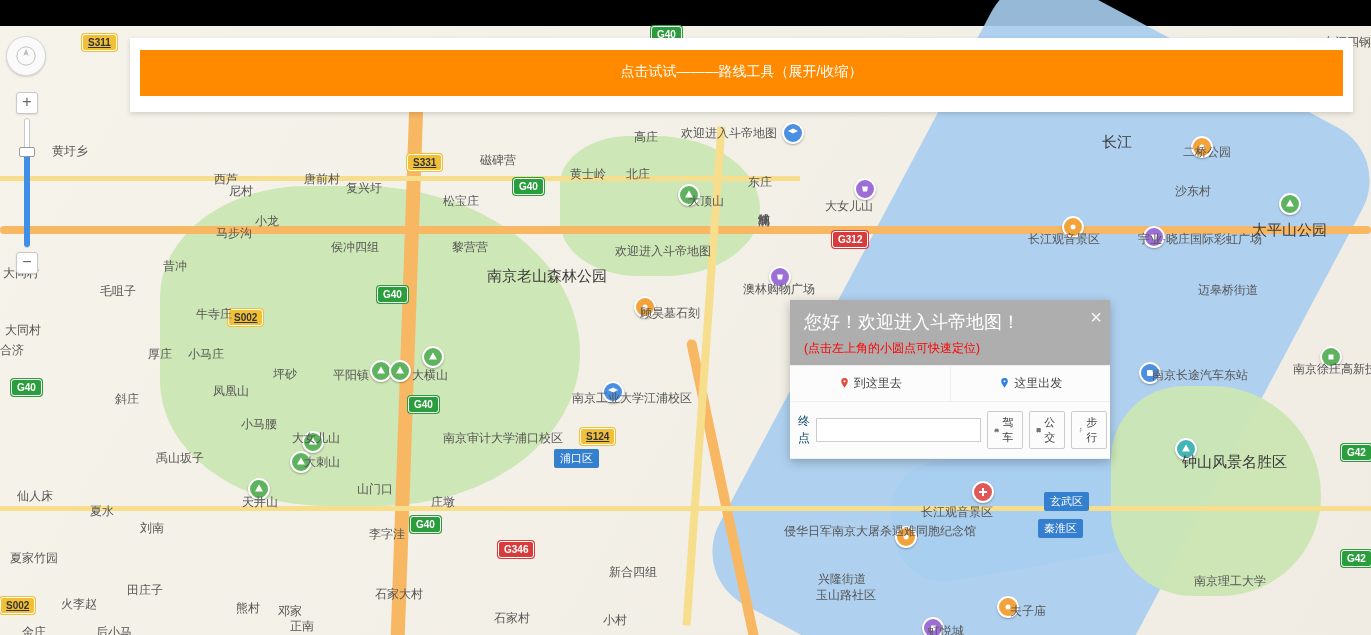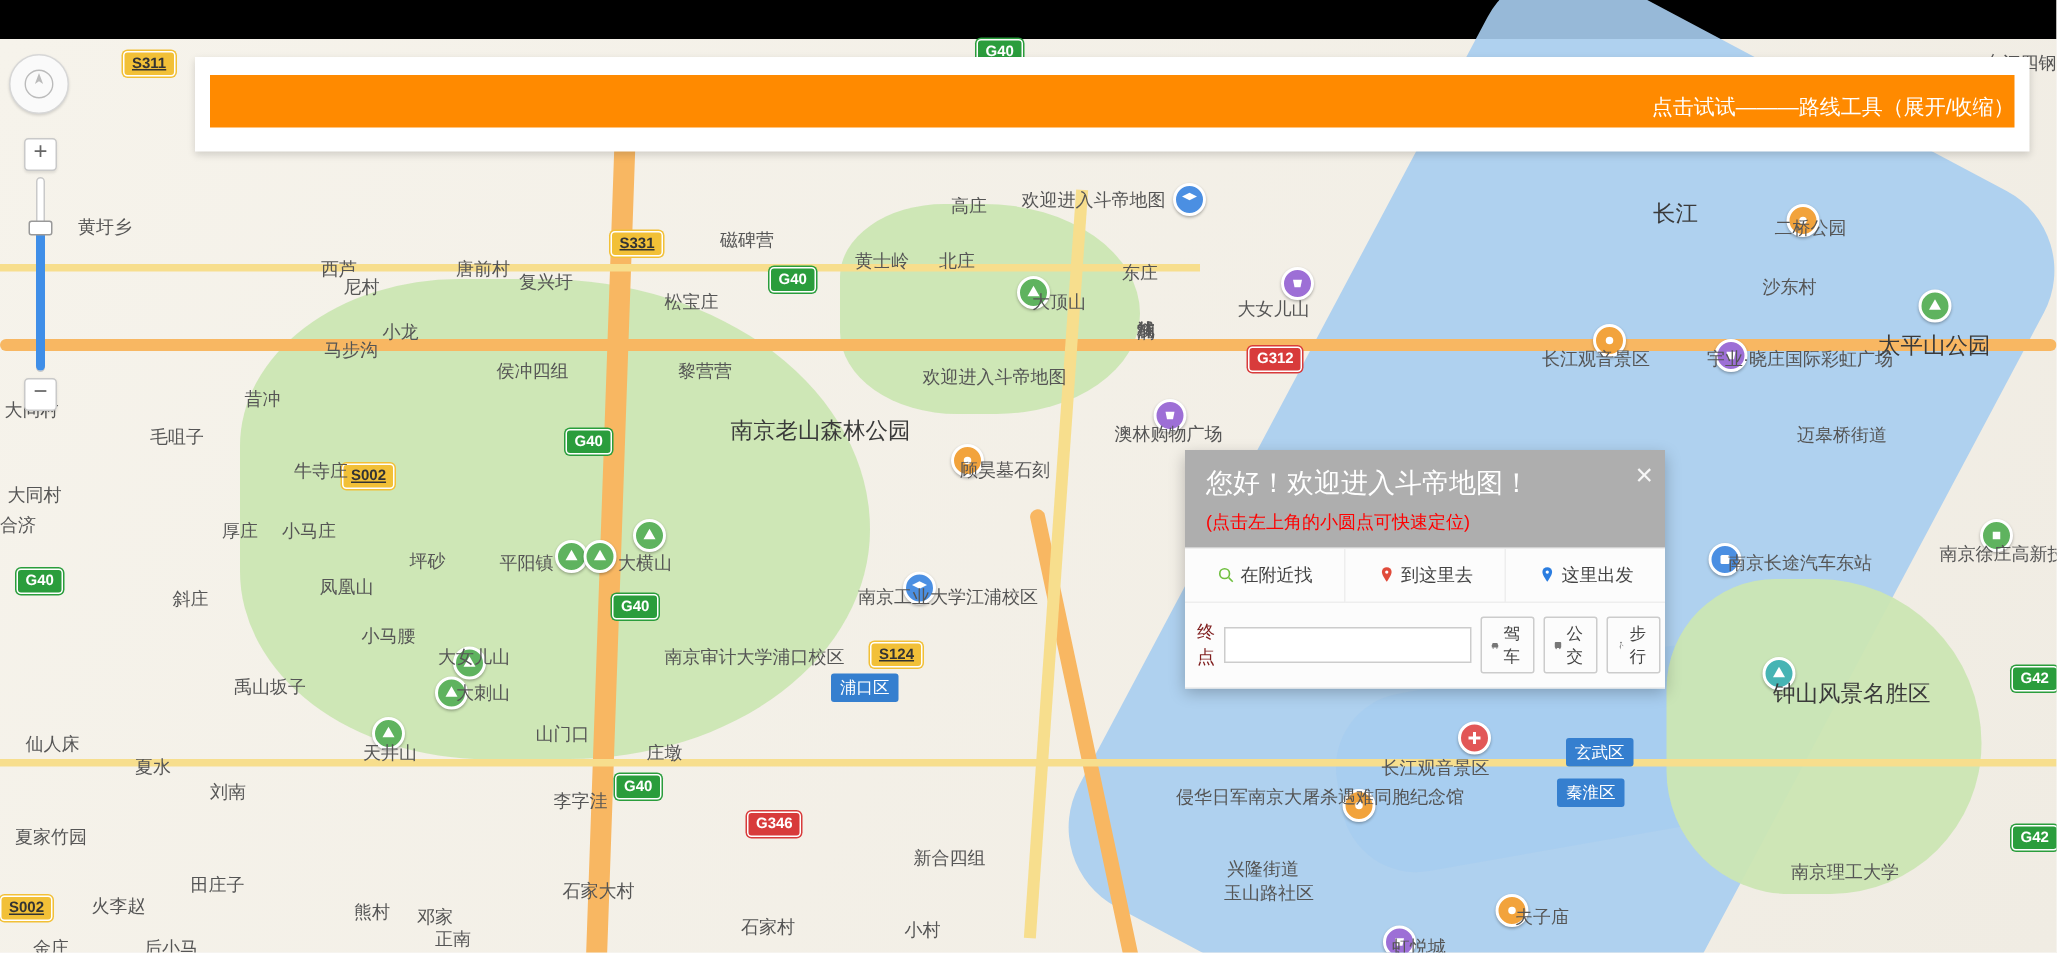--- a/index.html
+++ b/index.html
@@ -36,32 +36,32 @@
 .poi-teal { background: #46b4b4; }
 .poi-icon svg { width: 12px; height: 12px; margin: 3px; fill: #fff; }
 .compass { position: absolute; top: 36px; left: 6px; width: 40px; height: 40px; border-radius: 20px; background: #fafafa; border: 1px solid #d7d7d7; box-shadow: 0 1px 2px rgba(0,0,0,0.15); display: flex; align-items: center; justify-content: center; }
 .compass svg { width: 22px; height: 22px; }
 .zoom-ctrl { position: absolute; top: 92px; left: 16px; width: 22px; display: flex; flex-direction: column; align-items: center; }
 .zoom-btn { width: 22px; height: 22px; background: #fff; border: 1px solid #c9c9c9; border-radius: 3px; font-size: 16px; line-height: 18px; text-align: center; color: #666; cursor: pointer; box-shadow: 0 1px 2px rgba(0,0,0,0.1);}
 .zoom-track { width: 6px; height: 130px; background: #fff; border: 1px solid #c9c9c9; margin: 4px 0; position: relative; border-radius: 3px;}
 .zoom-fill { position: absolute; left: -1px; width: 6px; background: #3f8ee8; bottom: 0; border-radius: 0 0 3px 3px;}
 .zoom-handle { position: absolute; left: -6px; width: 16px; height: 10px; background: #fff; border: 1px solid #999; border-radius: 2px;}
 .banner-wrap { position: absolute; top: 38px; left: 130px; right: 18px; background: #fff; padding: 12px 10px 16px 10px; box-shadow: 0 2px 5px rgba(0,0,0,0.15);}
-.banner { background: #ff8a00; color: #fff; text-align: right; height: 35px; line-height: 42px; font-size: 14px; cursor: pointer; }
+.banner { background: #ff8a00; color: #fff; text-align: center; height: 46px; line-height: 42px; font-size: 14px; cursor: pointer; }
 .info-panel { position: absolute; top: 300px; left: 790px; width: 320px; background: #fcfcfc; box-shadow: 0 3px 10px rgba(0,0,0,0.25); font-size: 13px; }
 .info-head { background: #b3b3b3; background: rgba(170,170,170,0.95); color: #fff; padding: 10px 14px 8px 14px; position: relative; }
 .info-title { font-size: 18px; font-weight: 400; }
 .info-sub { color: #ff0000; font-size: 12px; margin-top: 6px; }
 .info-close { position: absolute; top: 6px; right: 8px; color: #fff; font-size: 20px; cursor: pointer; opacity: 0.9;}
 .info-tabs { display: flex; border-top: 1px solid #eee; }
 .info-tab { flex: 1; text-align: center; padding: 9px 0; font-size: 12px; color: #444; border-right: 1px solid #eee; border-bottom: 1px solid #eee; cursor: pointer; display: flex; align-items: center; justify-content: center; gap: 3px; }
 .info-tab:last-child { border-right: none; }
 .ic { width: 13px; height: 13px; display: inline-block; }
 .route-row { display: flex; align-items: center; padding: 9px 8px; gap: 6px; border-bottom: 1px solid #eee;}
-.route-label { font-size: 12px; color: #7f1d1d; width: 30px; }
+.route-label { font-size: 12px; color: #0c4a6e; width: 30px; }
 .route-input { flex: 1; height: 24px; border: 1px solid #ccc; padding: 0 4px; font-size: 12px; }
 .mode-btn { display: flex; align-items: center; gap: 2px; font-size: 11px; color: #444; border: 1px solid #ccc; border-radius: 2px; padding: 3px 5px; cursor: pointer;}
 .mode-btn svg { width: 11px; height: 11px; fill: #777;}
 </style>
 </head>
 <body>
 
 <div class="stage">
   <div class="topbar"></div>
   <div class="map-bg">
@@ -162,21 +162,21 @@
           <rect x="6" y="6" width="12" height="12" rx="2"></rect>
         </svg></div>
     <div class="poi-icon poi-red" style="top:455px;left:972px"><svg viewBox="0 0 24 24">
           <path d="M10 4h4v6h6v4h-6v6h-4v-6H4v-4h6z"></path>
         </svg></div>
     <div class="poi-icon poi-teal" style="top:412px;left:1175px"><svg viewBox="0 0 24 24">
           <path d="M12 3l8 14H4z"></path>
         </svg></div>
 
     <span class="place-label" style="top:117px;left:52px">黄圩乡</span>
-    <span class="place-label big" style="top:252px;left:487px">南京老山森林公园</span>
+    <span class="place-label big" style="top:241px;left:487px">南京老山森林公园</span>
     <span class="place-label" style="top:167px;left:688px">大顶山</span>
     <span class="place-label" style="top:217px;left:615px">欢迎进入斗帝地图</span>
     <span class="place-label" style="top:279px;left:640px">顾昊墓石刻</span>
     <span class="place-label" style="top:172px;left:825px">大女儿山</span>
     <span class="place-label" style="top:255px;left:743px">澳林购物广场</span>
     <span class="place-label big" style="top:107px;left:1102px">长江</span>
     <span class="place-label" style="top:205px;left:1028px">长江观音景区</span>
     <span class="place-label" style="top:118px;left:1183px">二桥公园</span>
     <span class="place-label big" style="top:195px;left:1252px">太平山公园</span>
     <span class="place-label" style="top:335px;left:1293px">南京徐庄高新技术产业园</span>
@@ -274,27 +274,20 @@
 
   <div class="info-panel">
     <div class="info-head">
       <div class="info-title">您好！欢迎进入斗帝地图！</div>
       <div class="info-sub">(点击左上角的小圆点可快速定位)</div>
       <div class="info-close">×</div>
     </div>
     <div class="info-tabs">
       <div class="info-tab">
         <svg class="ic" viewBox="0 0 24 24">
-            <circle cx="10" cy="10" r="6" fill="none" stroke="#6fbf3f" stroke-width="2"></circle>
-            <path d="M15 15l5 5" stroke="#6fbf3f" stroke-width="2"></path>
-          </svg>
-        <span>在附近找</span>
-      </div>
-      <div class="info-tab">
-        <svg class="ic" viewBox="0 0 24 24">
             <path d="M12 2a6 6 0 016 6c0 4-6 12-6 12S6 12 6 8a6 6 0 016-6z" fill="#e04b3b"></path>
             <circle cx="12" cy="8" r="2" fill="#fff"></circle>
           </svg>
         <span>到这里去</span>
       </div>
       <div class="info-tab">
         <svg class="ic" viewBox="0 0 24 24">
             <path d="M12 2a6 6 0 016 6c0 4-6 12-6 12S6 12 6 8a6 6 0 016-6z" fill="#2b7de0"></path>
             <circle cx="12" cy="8" r="2" fill="#fff"></circle>
           </svg>

